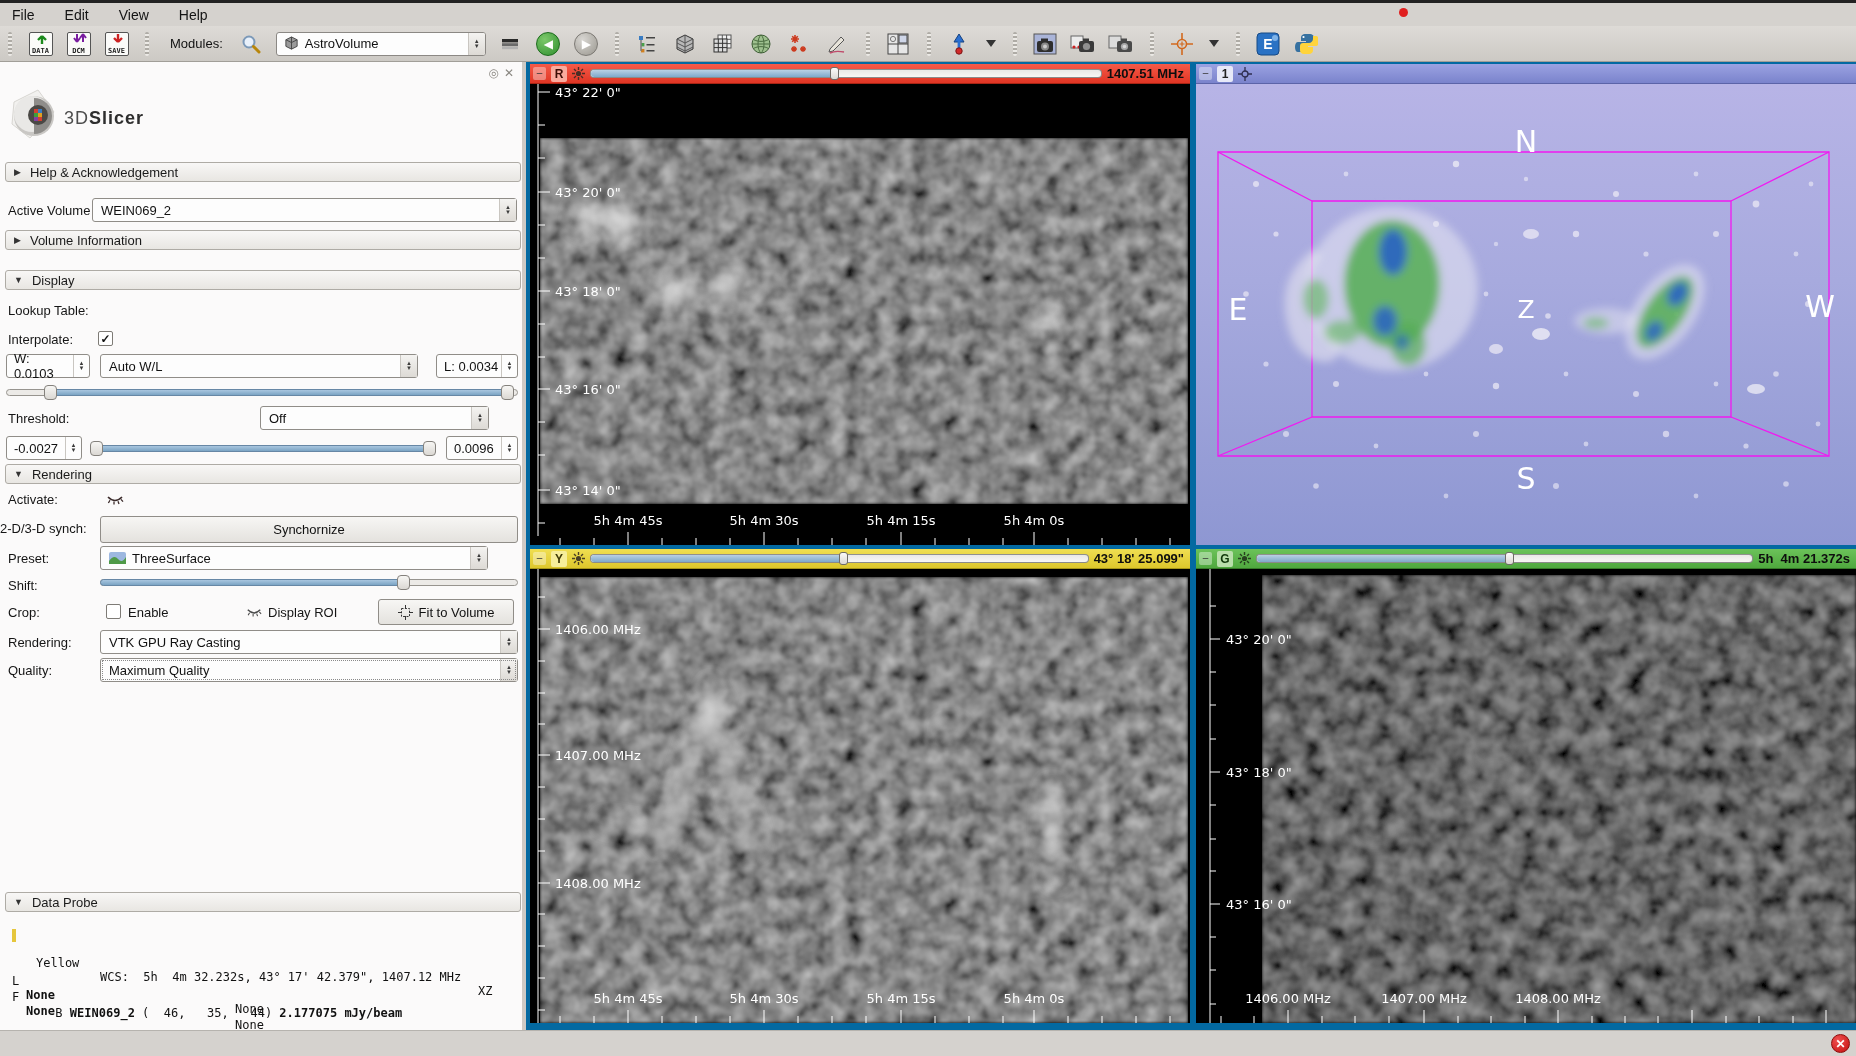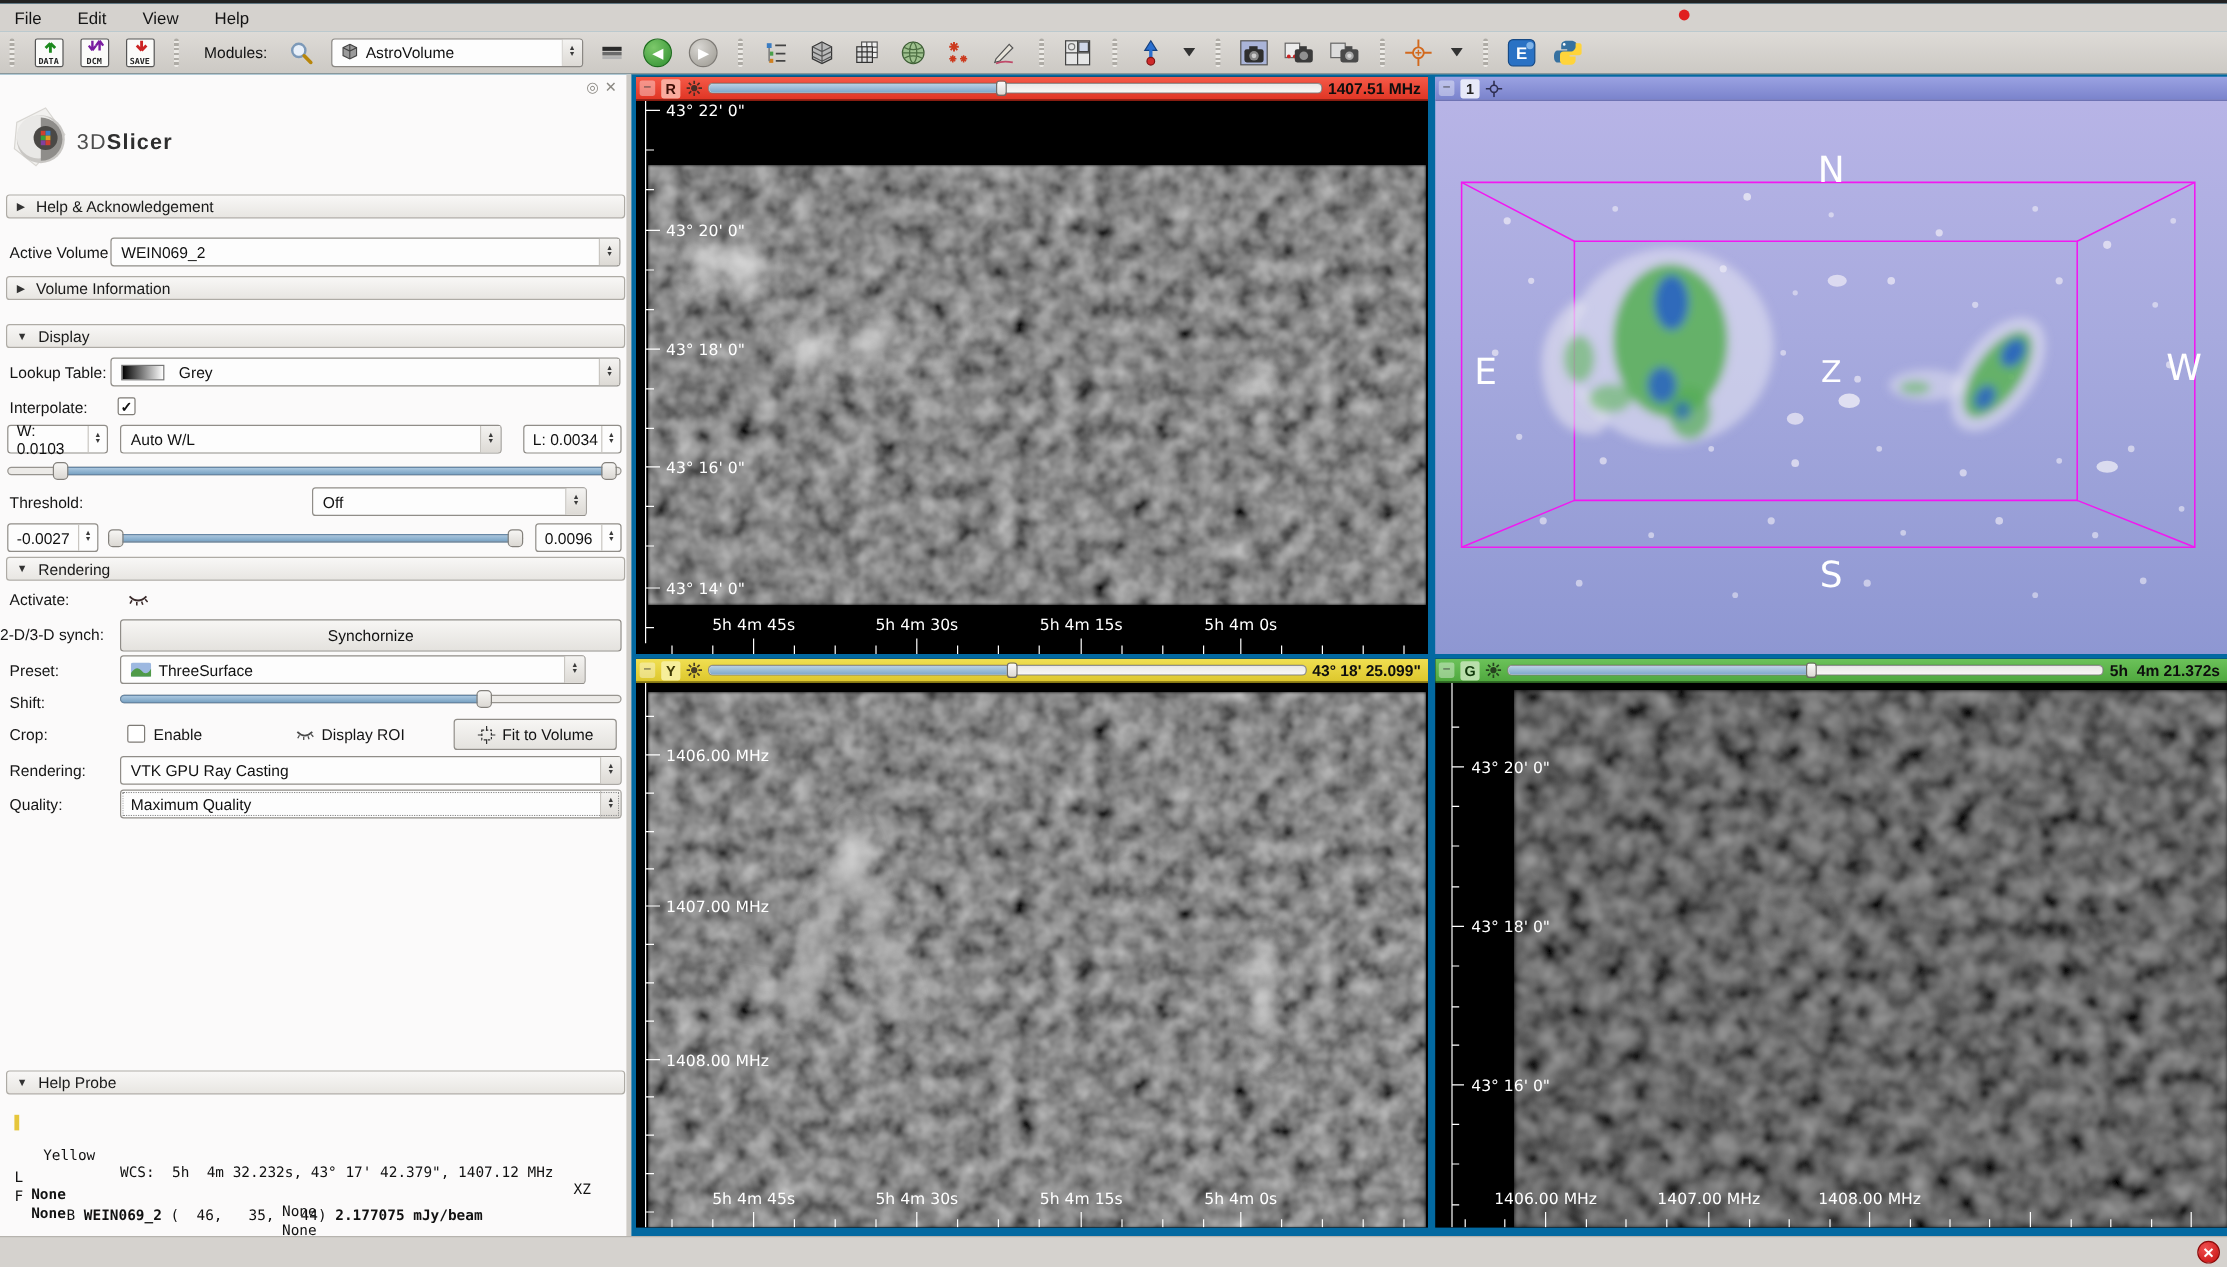--- a/index.html
+++ b/index.html
@@ -321,25 +321,20 @@
         <span class="arr">▶</span>
         <span>Volume Information</span>
       </div>
 
     <div class="sect" style="top:208px">
         <span class="arr">▼</span>
         <span>Display</span>
       </div>
 
     <span class="lbl" style="left:8px;top:241px">Lookup Table:</span>
-    <div class="pcombo" style="left:92px;top:236px;width:425px">
-      <span style="width:36px;height:13px;margin-right:12px;border:1px solid #777;background:linear-gradient(90deg,#000,#fff)"></span>
-      <span>Grey</span>
-        <span class="spn">▲<span>▼</span></span>
-    </div>
 
     <span class="lbl" style="left:8px;top:270px">Interpolate:</span>
     <div class="checkbox" style="left:98px;top:269px">✓</div>
 
     <div class="spinbox" style="left:6px;top:292px;width:84px">
         <span>W: 0.0103</span>
         <span class="spn">▲<span>▼</span></span>
       </div>
     <div class="pcombo" style="left:100px;top:292px;width:318px">
         <span>Auto W/L</span>
@@ -434,21 +429,21 @@
       </div>
 
     <span class="lbl" style="left:8px;top:601px">Quality:</span>
     <div class="pcombo" style="left:100px;top:596px;width:418px;outline:1px dotted #8a8a8a;outline-offset:-3px">
         <span>Maximum Quality</span>
         <span class="spn">▲<span>▼</span></span>
       </div>
 
     <div class="sect" style="top:830px">
         <span class="arr">▼</span>
-        <span>Help Probe</span>
+        <span>Data Probe</span>
       </div>
 
     <div class="probe" style="top:866px">
       <span style="position:absolute;left:12px;top:1px;width:4px;height:13px;background:#e6c63c"></span>
       <span style="position:absolute;left:36px">Yellow</span>
       <span style="position:absolute;left:100px">WCS:  5h  4m 32.232s, 43° 17' 42.379", 1407.12 MHz</span>
       <span style="position:absolute;left:478px">XZ</span>
     </div>
     <div class="probe" style="top:898px">
       <span style="position:absolute;left:12px">L</span>

